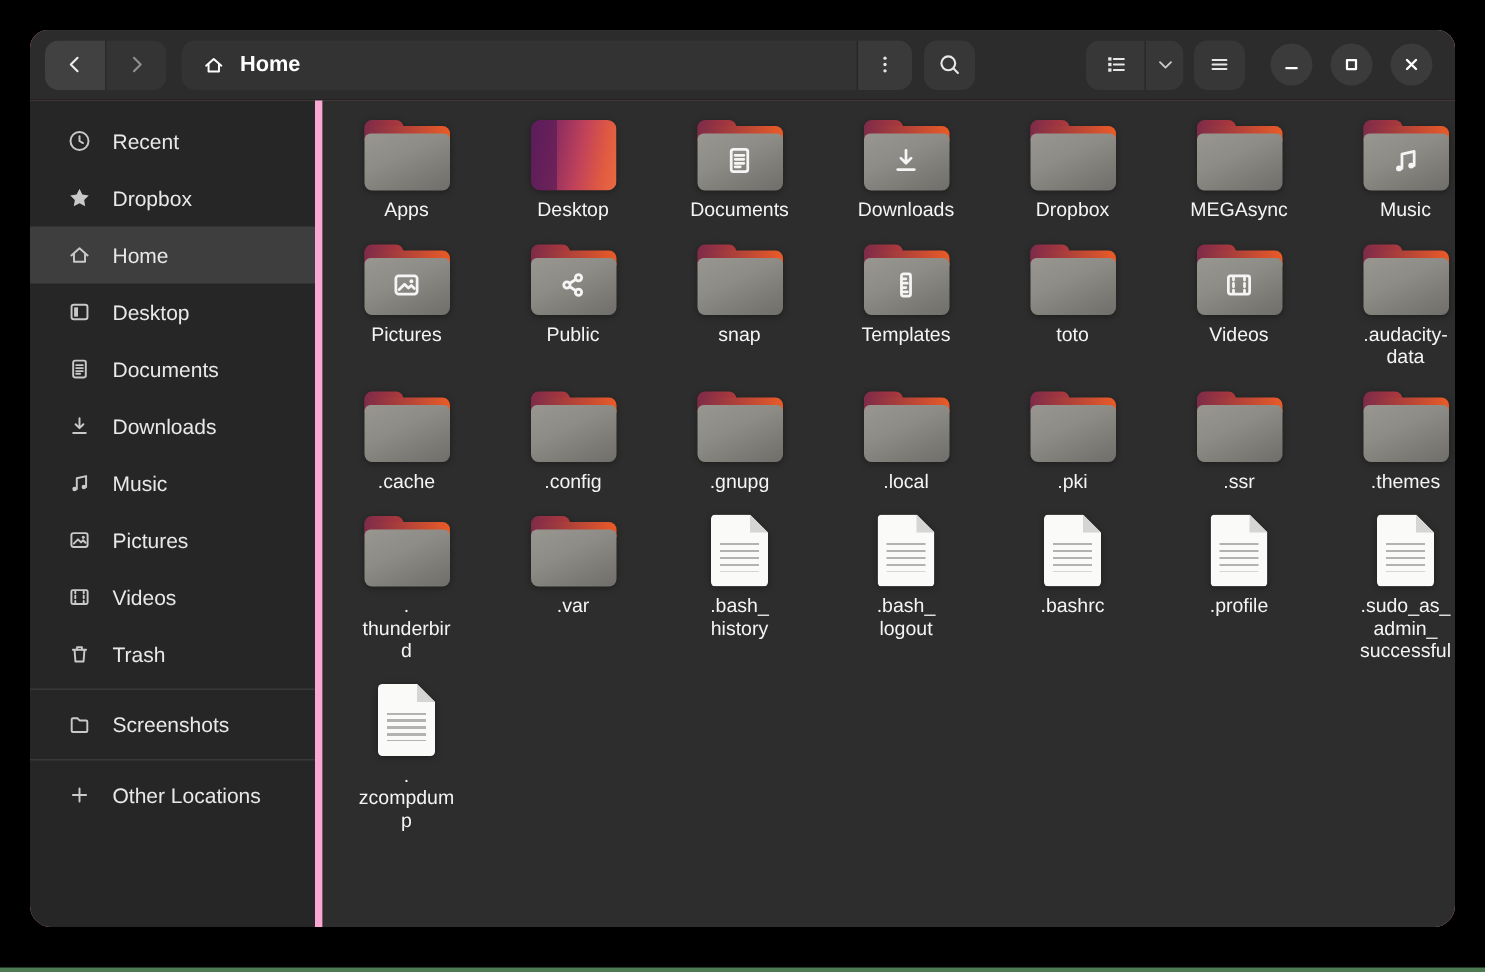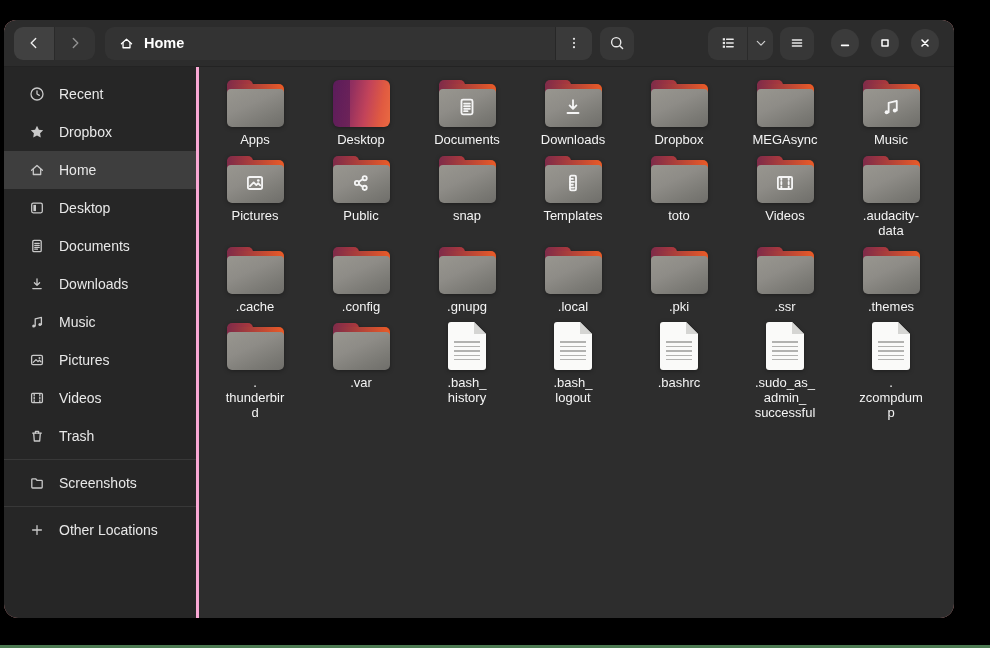--- a/index.html
+++ b/index.html
@@ -2,21 +2,21 @@
 <html><head>
 <meta charset="utf-8">
 <style>
   html,body{margin:0;padding:0;}
   body{
     width:990px;height:648px;background:#000;position:relative;overflow:hidden;
     font-family:"Liberation Sans", sans-serif;
   }
   .desktop-edge{position:absolute;left:0;right:0;bottom:0;height:3px;background:#4c7a52;}
   .window{
-    position:absolute;left:4px;top:20px;width:950px;height:598px;
+    position:absolute;left:20px;top:20px;width:950px;height:598px;
     background:#fca5a5;border-radius:12px 12px 14px 14px;overflow:hidden;
     display:flex;flex-direction:column;box-shadow:0 10px 34px rgba(0,0,0,.65);
   }
   
   .headerbar{
     height:46px;flex:none;background:#2c2c2c;border-bottom:1px solid #232323;
     display:flex;align-items:center;padding:0 15px 0 10px;
   }
   .nav-group{display:flex;height:33px;border-radius:9px;overflow:hidden;flex:none;}
   .nav-btn{width:40px;display:flex;align-items:center;justify-content:center;}
@@ -37,30 +37,30 @@
   .split-btn{display:flex;height:33px;border-radius:9px;overflow:hidden;flex:none;}
   .split-seg{background:#373737;display:flex;align-items:center;justify-content:center;}
   .split-seg.main{width:39px;}
   .split-seg.drop{width:25px;border-left:1px solid #2a2a2a;}
   .menu-btn{margin-left:7px;}
   .winctl{display:flex;gap:12px;margin-left:17px;}
   .ctl-btn{width:28px;height:28px;border-radius:50%;background:#3b3b3b;
     display:flex;align-items:center;justify-content:center;}
   
   .main{flex:1;display:flex;min-height:0;}
-  .sidebar{width:195px;flex:none;background:#262626;border-right:3px solid #f9a8d4;
+  .sidebar{width:195px;flex:none;background:#262626;border-right:5px solid #f9a8d4;
     padding-top:8px;box-sizing:border-box;}
   .sb-item{height:38px;display:flex;align-items:center;gap:14px;padding:0 10px 0 25px;
     color:#e8e8e8;font-size:14px;}
   .sb-item.selected{background:#3e3e3e;}
   .sb-item .lbl{white-space:nowrap;}
   .sb-sep{height:1px;background:#383838;margin:4px 0;}
   .content{flex:1;background:#2d2d2d;padding:12px 10px 0 8px;overflow:hidden;}
   .grid{display:grid;grid-template-columns:repeat(7,96px);column-gap:10px;row-gap:8px;
-    justify-items:center;align-content:start;}
+    justify-items:center;align-content:start;gap:15px;}
   .grid-item{width:96px;display:flex;flex-direction:column;align-items:center;}
   .icon-slot{height:48px;display:flex;align-items:flex-end;justify-content:center;
     filter:drop-shadow(0 1px 2px rgba(0,0,0,.35));}
   .file-label{margin-top:5px;font-size:13px;line-height:15px;color:#f4f4f4;text-align:center;
     white-space:pre-line;max-width:94px;overflow-wrap:anywhere;}
   
   .icon-folder{position:relative;width:57px;height:47px;}
   .icon-folder .tab{position:absolute;top:0;left:0;width:46%;height:13px;
     border-radius:5px 5px 0 0;background:linear-gradient(90deg,#7e2b49,#ae3a3c);}
   .icon-folder .back{position:absolute;top:4px;left:0;right:0;height:10px;
@@ -595,20 +595,26 @@
           <div class="grid-item">
             <div class="icon-slot">
               <div class="icon-text"></div>
             </div>
             <div class="file-label">.bashrc</div>
           </div>
           <div class="grid-item">
             <div class="icon-slot">
               <div class="icon-text"></div>
             </div>
+            <div class="file-label">.profile</div>
+          </div>
+          <div class="grid-item">
+            <div class="icon-slot">
+              <div class="icon-text"></div>
+            </div>
             <div class="file-label">.sudo_as_
 admin_
 successful</div>
           </div>
           <div class="grid-item">
             <div class="icon-slot">
               <div class="icon-text"></div>
             </div>
             <div class="file-label">.
 zcompdum

